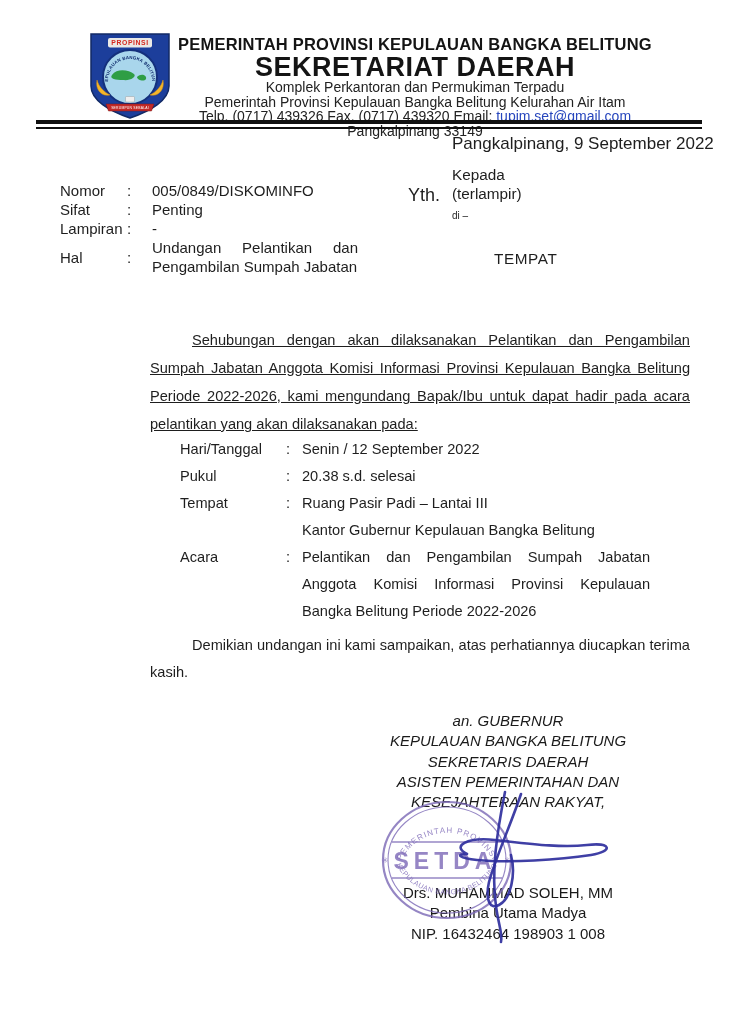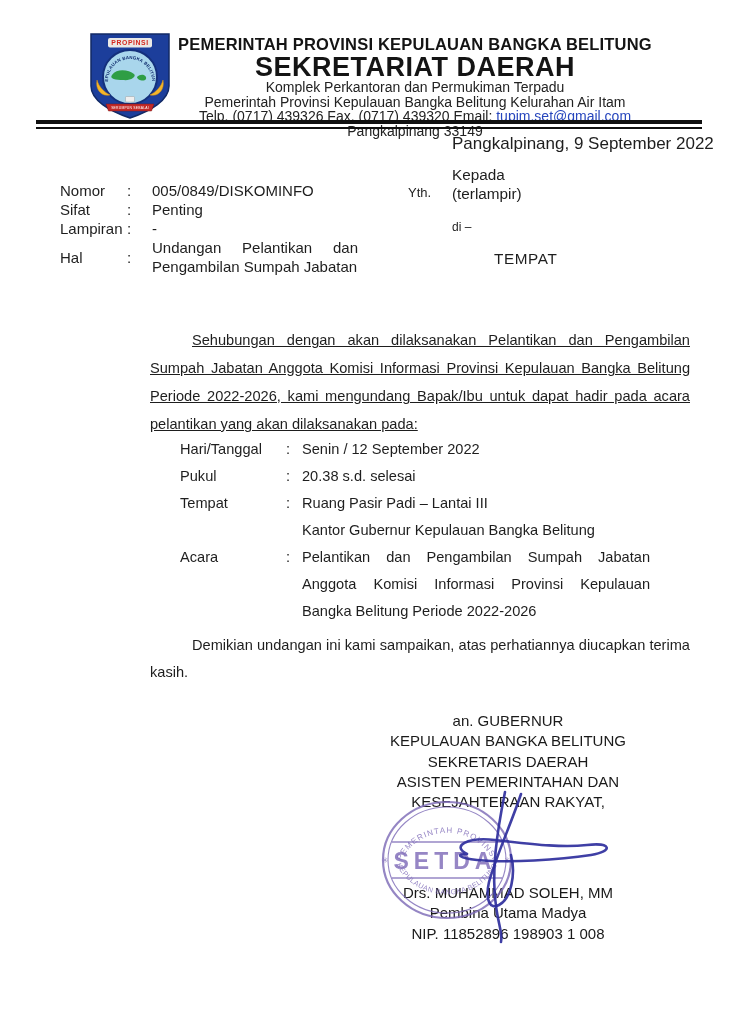--- a/index.html
+++ b/index.html
@@ -12,42 +12,42 @@
   .hdr{position:absolute; left:175px; top:34px; width:480px; text-align:center; color:#141414;}
   .hdr1{font-size:16.5px; font-weight:bold; line-height:20px; letter-spacing:.2px;}
   .hdr2{font-size:27px; font-weight:bold; line-height:26px; letter-spacing:.5px;}
   .hdr3{font-size:14px; line-height:14.6px; color:#222;}
   .email-link{color:#2746bd; text-decoration:underline;}
   .rule1{position:absolute; left:36px; top:120px; width:666px; height:4px; background:#101010;}
   .rule2{position:absolute; left:36px; top:127px; width:666px; height:2px; background:#101010;}
   
   .dateline{position:absolute; left:452px; top:134px; font-size:17px;}
   .kepada{position:absolute; left:452px; top:166px; font-size:15.3px;}
-  .yth{position:absolute; left:408px; top:185px; font-size:13px;}
+  .yth{position:absolute; left:408px; top:185px; font-size:18px;}
   .addressee{position:absolute; left:452px; top:185px; font-size:15.3px;}
-  .di{position:absolute; left:452px; top:220px; font-size:12px;}
+  .di{position:absolute; left:452px; top:210px; font-size:10px;}
   .tempat{position:absolute; left:494px; top:250px; font-size:15.3px; letter-spacing:.6px;}
   
   .meta{position:absolute; left:60px; top:181px; width:300px; font-size:15px; line-height:19px;}
   .meta-row{display:flex; align-items:center;}
   .meta-label{width:67px; flex:0 0 67px;}
   .meta-colon{width:25px; flex:0 0 25px;}
   .meta-value{width:206px; flex:0 0 206px; text-align:justify;}
   
   .body-block{position:absolute; left:150px; top:326px; width:540px; font-size:14.6px;}
   .opening{margin:0; text-align:justify; text-indent:42px; line-height:28px;text-decoration:underline;}
   .details{margin-top:-2px;}
   .detail-row{display:flex; align-items:flex-start; padding-left:30px; line-height:27px;}
   .detail-label{width:106px; flex:0 0 106px;}
   .detail-colon{width:16px; flex:0 0 16px;}
   .detail-value{width:348px; flex:0 0 348px;}
   .detail-value.just{text-align:justify;}
   .closing{margin:7px 0 0 0; text-align:justify; text-indent:42px; line-height:27px;}
   
-  .sig-block{position:absolute; left:355px; top:711px; width:306px; text-align:center; font-size:15px; color:#1a1a1a;}
+  .sig-block{position:absolute; left:355px; top:711px; width:306px; text-align:center; font-size:15px; color:#1a1a1a;font-style:italic;}
   .sig-line{line-height:20.3px;}
   .sig-line.short{line-height:16px;}
   .name-block{position:absolute; left:355px; top:883px; width:306px; text-align:center; font-size:15px; line-height:20.3px; color:#1a1a1a;}
   .overlay{position:absolute; left:357px; top:782px; width:290px; height:175px; pointer-events:none;}
   .stamp-ink{stroke:#7e6bb7; fill:none; opacity:.82;}
   .stamp-txt{fill:#8471bb; opacity:.85;}
   .sig-ink{stroke:#2f2f9d; fill:none; stroke-width:2.6; stroke-linecap:round; opacity:.92;}
 </style>
 </head>
 <body>
@@ -147,21 +147,21 @@
     <div class="sig-line">an. GUBERNUR</div>
     <div class="sig-line">KEPULAUAN BANGKA BELITUNG</div>
     <div class="sig-line">SEKRETARIS DAERAH</div>
     <div class="sig-line">ASISTEN PEMERINTAHAN DAN</div>
     <div class="sig-line">KESEJAHTERAAN RAKYAT,</div>
   </div>
 
   <div class="name-block">
     <div>Drs. MUHAMMAD SOLEH, MM</div>
     <div>Pembina Utama Madya</div>
-    <div>NIP. 11852896 198903 1 008</div>
+    <div>NIP. 16432464 198903 1 008</div>
   </div>
 
   <svg class="overlay" viewBox="0 0 290 175" xmlns="http://www.w3.org/2000/svg">
 
     <g>
       <ellipse class="stamp-ink" cx="90" cy="78" rx="64" ry="58" stroke-width="2.2"></ellipse>
       <ellipse class="stamp-ink" cx="90" cy="78" rx="59" ry="53" stroke-width="1.1"></ellipse>
       <line class="stamp-ink" x1="35" y1="60" x2="145" y2="60" stroke-width="1.4"></line>
       <line class="stamp-ink" x1="35" y1="96" x2="145" y2="96" stroke-width="1.4"></line>
       <text class="stamp-txt" x="88" y="87" font-size="23" font-weight="bold" letter-spacing="5" text-anchor="middle">SETDA</text>

